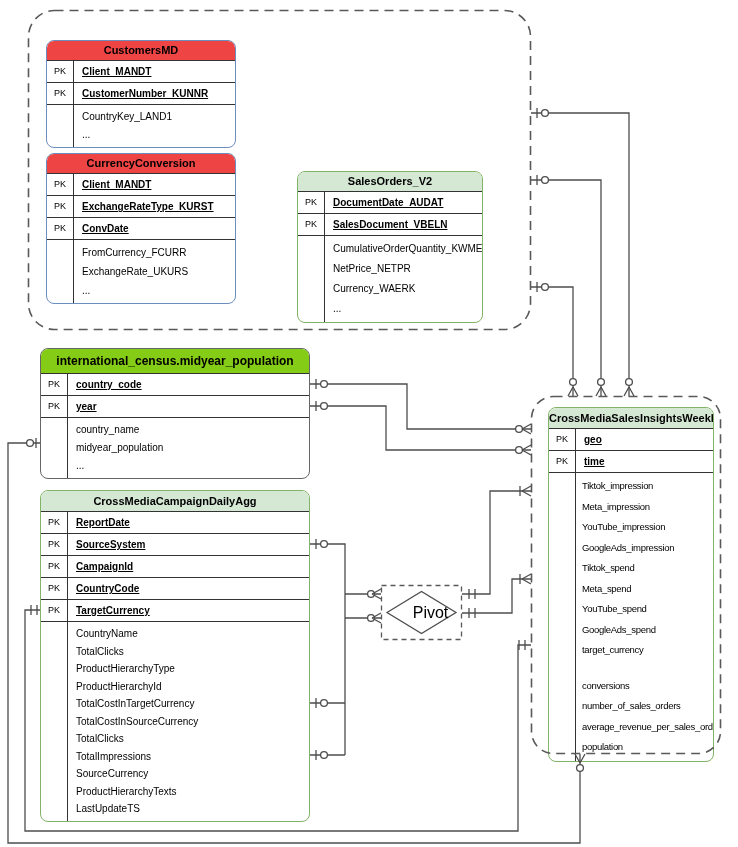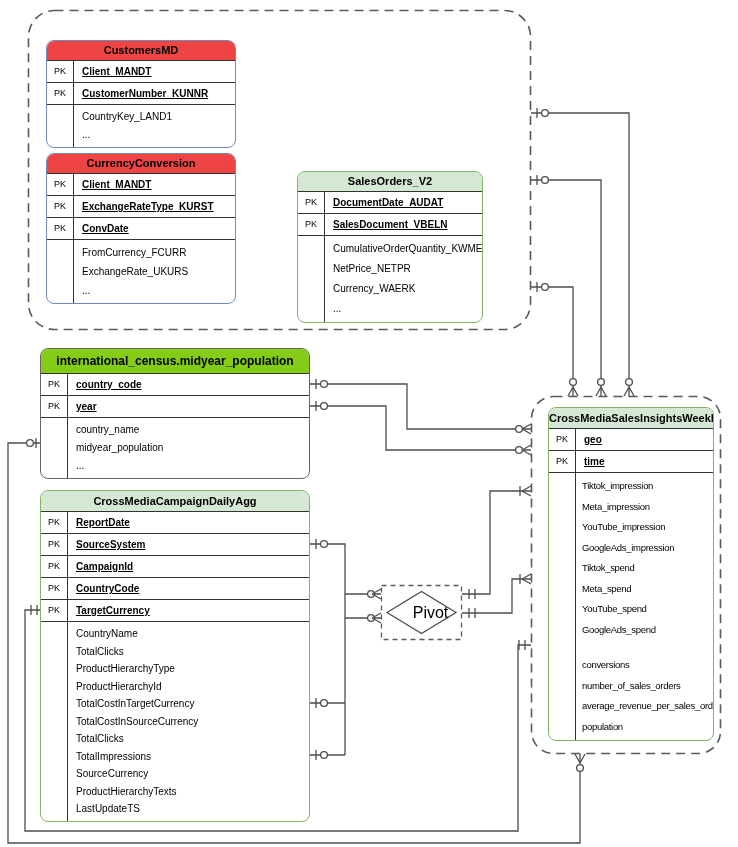--- a/index.html
+++ b/index.html
@@ -257,20 +257,21 @@
         <div class="pkcol"></div>
         <div class="flist">
           <div class="frow" style="height: 20.5px; line-height: 20.5px;">Tiktok_impression</div>
           <div class="frow" style="height: 20.5px; line-height: 20.5px;">Meta_impression</div>
           <div class="frow" style="height: 20.5px; line-height: 20.5px;">YouTube_impression</div>
           <div class="frow" style="height: 20.5px; line-height: 20.5px;">GoogleAds_impression</div>
           <div class="frow" style="height: 20.5px; line-height: 20.5px;">Tiktok_spend</div>
           <div class="frow" style="height: 20.5px; line-height: 20.5px;">Meta_spend</div>
           <div class="frow" style="height: 20.5px; line-height: 20.5px;">YouTube_spend</div>
           <div class="frow" style="height: 20.5px; line-height: 20.5px;">GoogleAds_spend</div>
+          <div class="frow" style="height: 20.5px; line-height: 20.5px;">target_currency</div>
           <div class="frow" style="height: 20.5px; line-height: 20.5px; margin-top: 15px;">conversions</div>
           <div class="frow" style="height: 20.5px; line-height: 20.5px;">number_of_sales_orders</div>
           <div class="frow" style="height: 20.5px; line-height: 20.5px;">average_revenue_per_sales_order</div>
           <div class="frow" style="height: 20.5px; line-height: 20.5px;">population</div>
         </div>
       </div>
     </div>
   </div>
 
 </body></html>

